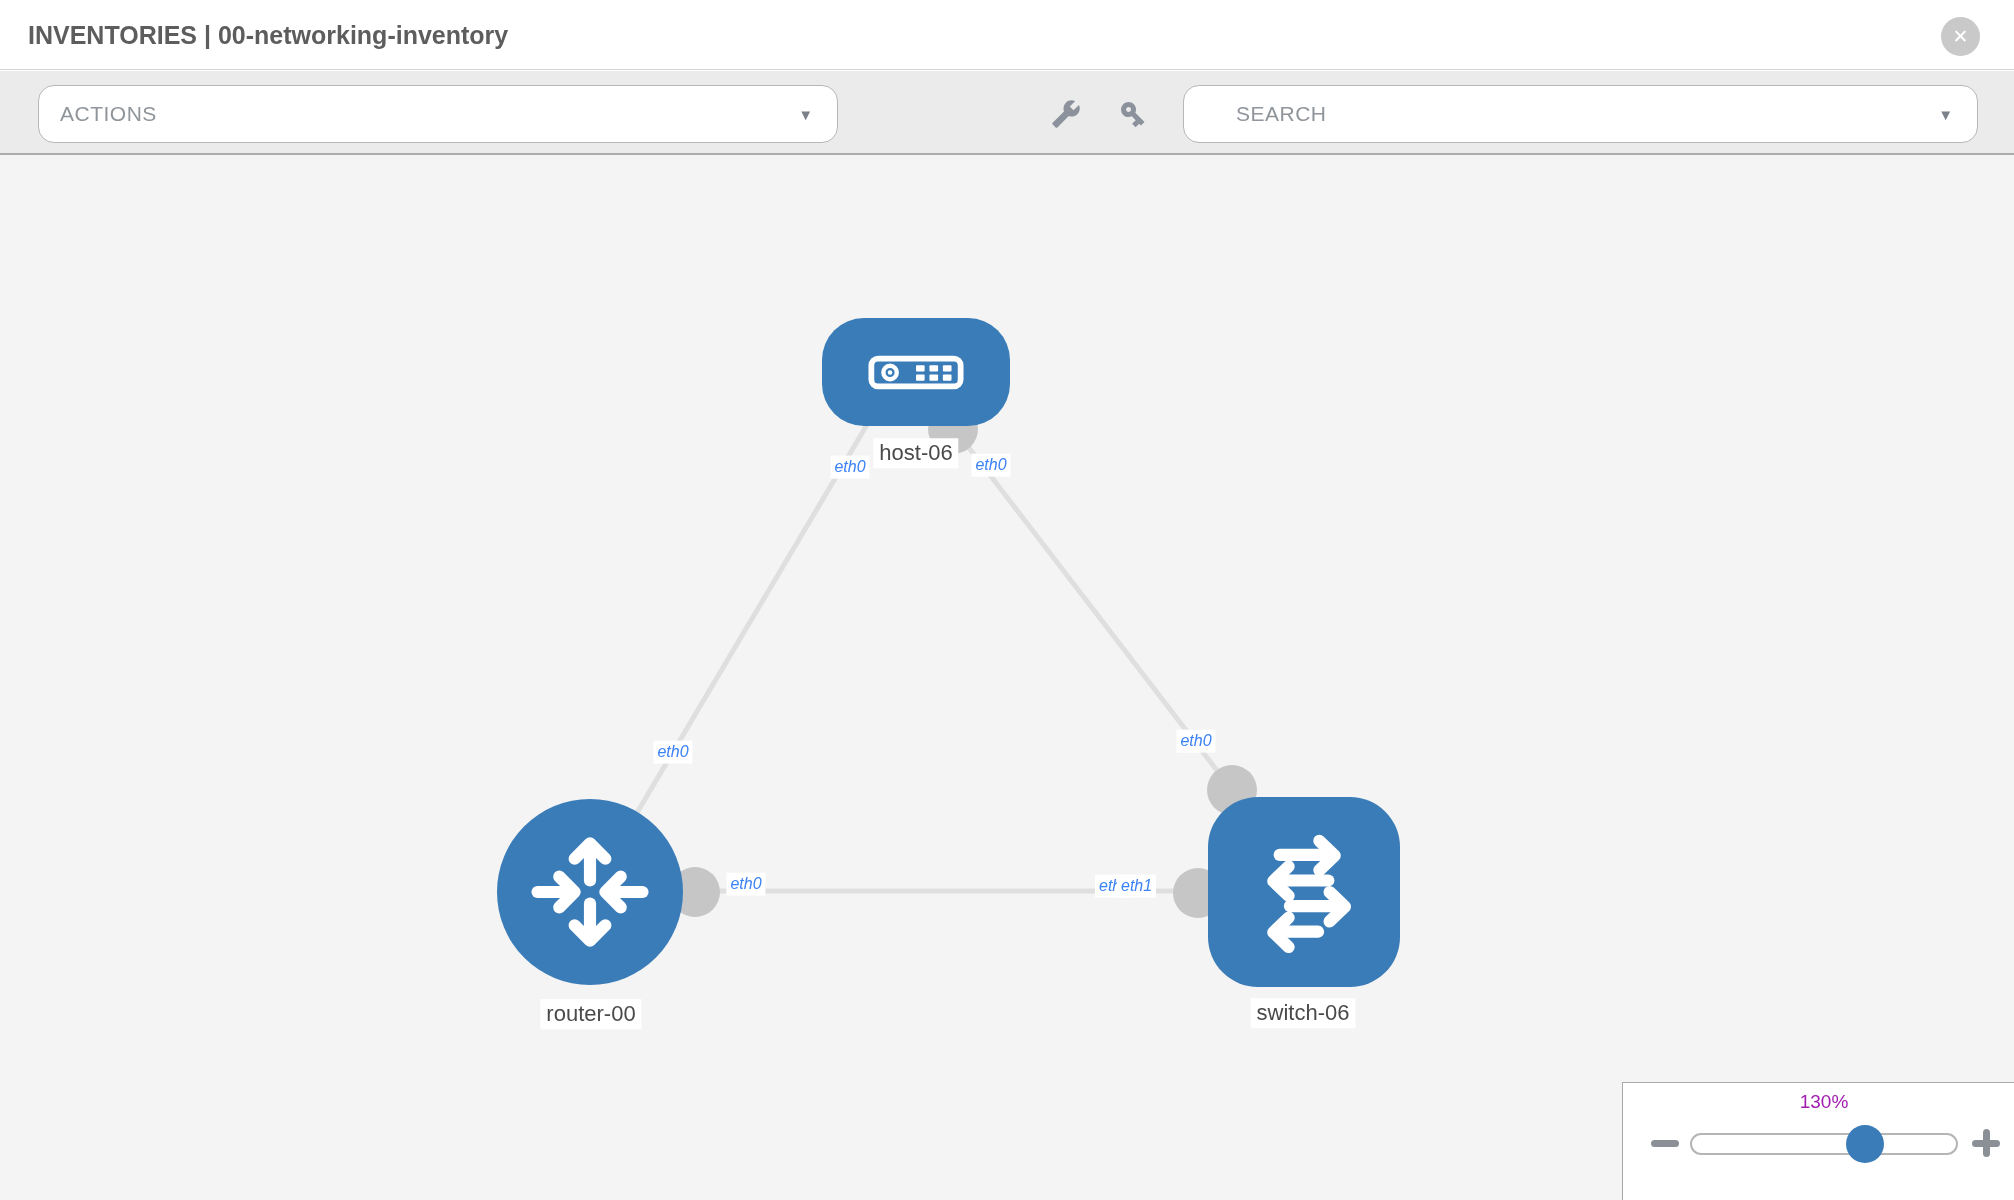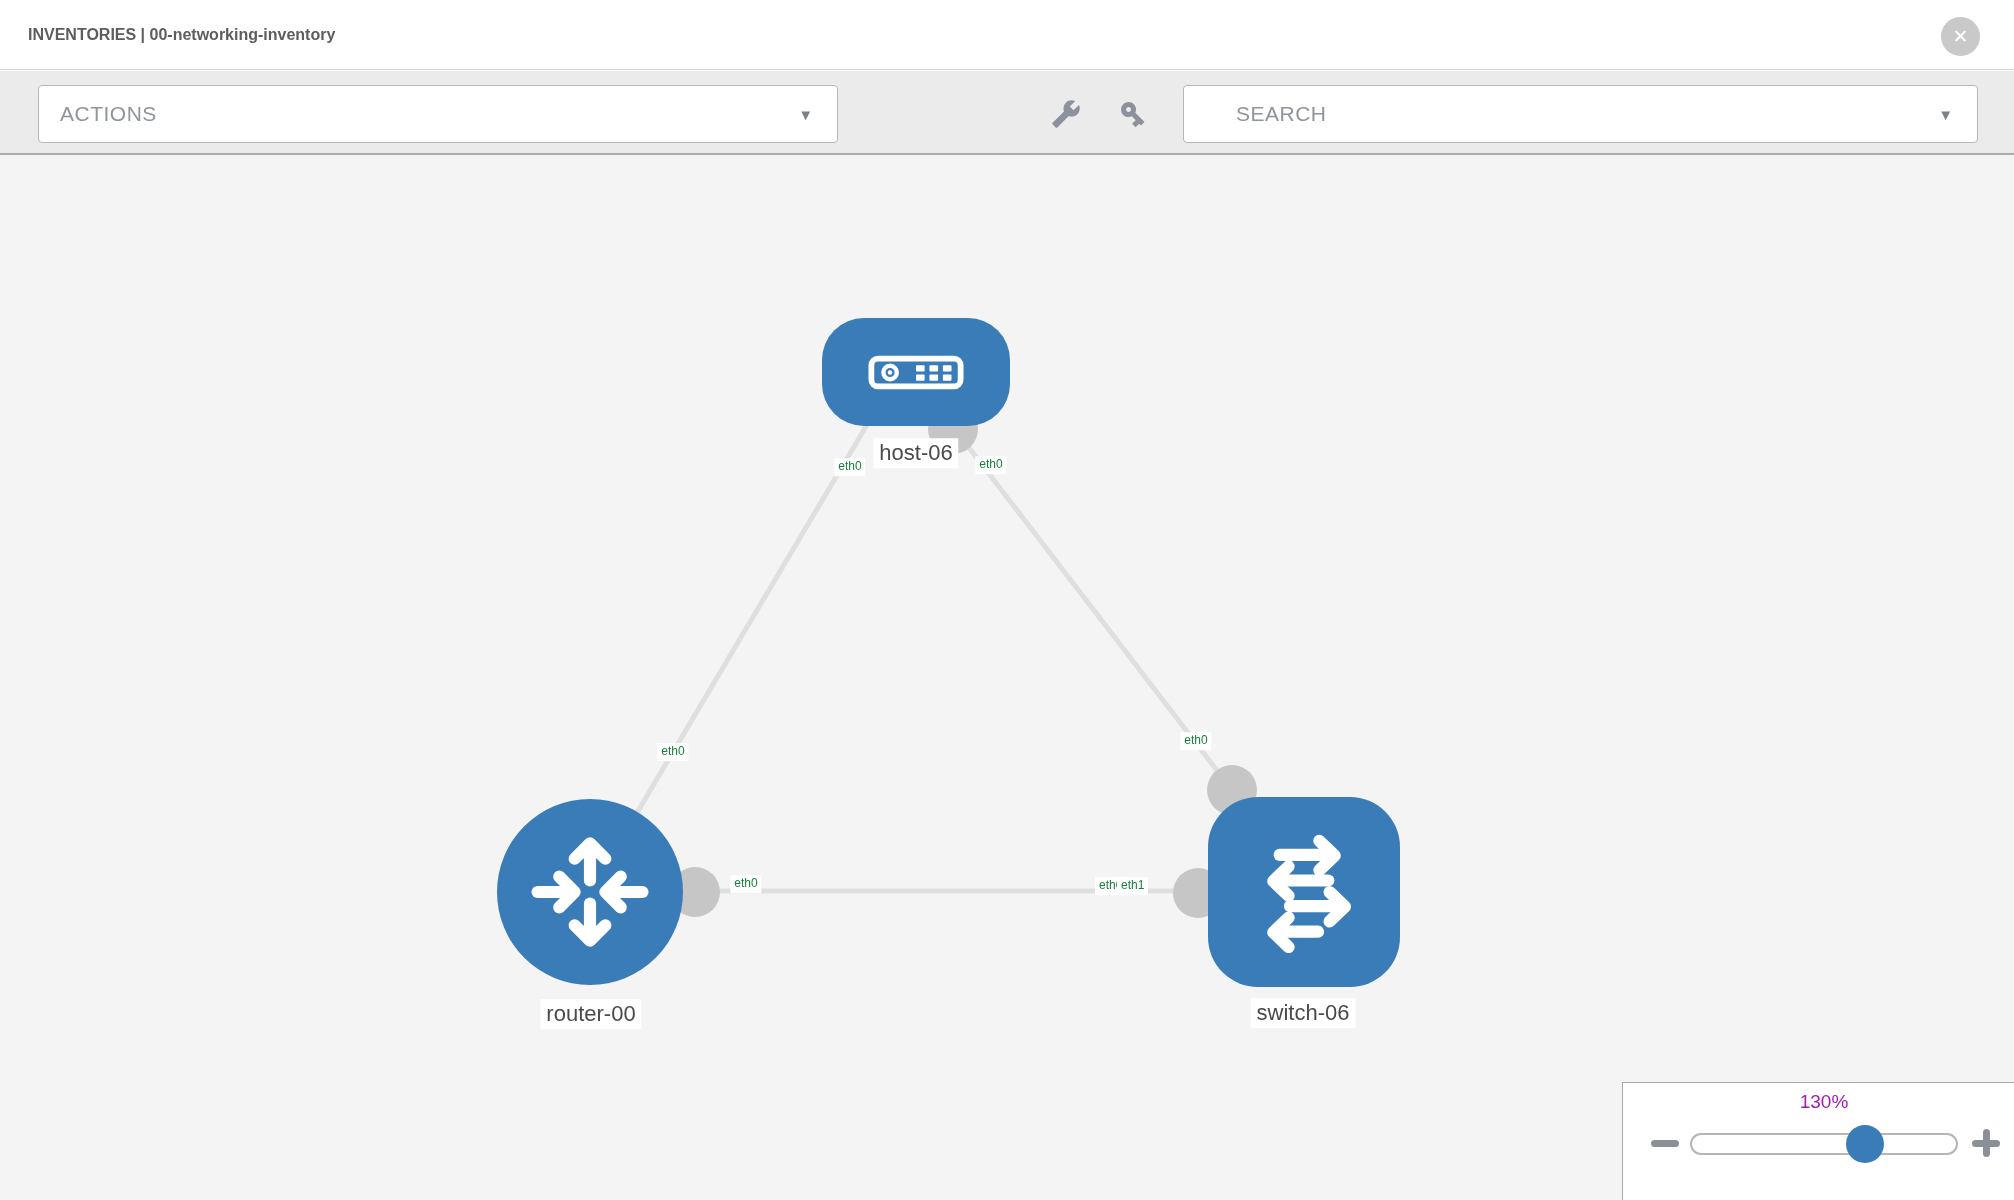--- a/index.html
+++ b/index.html
@@ -5,30 +5,30 @@
   * { box-sizing: border-box; }
   body { margin: 0; background: #fff; }
   .app {
     position: relative; width: 2014px; height: 1200px; overflow: hidden;
     font-family: "Liberation Sans", "DejaVu Sans", sans-serif; background: #fff;
   }
   
   .header { position: absolute; top: 0; left: 0; right: 0; height: 70px;
     background: #fff; border-bottom: 1px solid #d5d5d5; z-index: 10; }
   .title { position: absolute; left: 28px; top: 0; line-height: 70px;
-    font-size: 16px; font-weight: bold; color: #5d5d5d; }
+    font-size: 25px; font-weight: bold; color: #5d5d5d; }
   .close-btn { position: absolute; right: 34px; top: 17px; width: 39px; height: 39px;
     border-radius: 50%; background: #c9c9c9; color: #fff; display: flex;
     align-items: center; justify-content: center; font-size: 19px; font-weight: bold;
     cursor: pointer; }
   
   .toolbar { position: absolute; top: 71px; left: 0; right: 0; height: 84px;
     background: #ebebeb; border-bottom: 2px solid #ababab; z-index: 10; }
   .dd { position: absolute; top: 14px; height: 58px; background: #fff;
-    border: 1px solid #b7b7b7; border-radius: 4px; }
+    border: 1px solid #b7b7b7; border-radius: 16px; }
   .dd-actions { left: 38px; width: 800px; cursor: pointer; }
   .dd-search  { left: 1183px; width: 795px; }
   .dd-label { position: absolute; left: 21px; top: 0; line-height: 56px;
     font-size: 21px; color: #8f959a; letter-spacing: 0.5px; }
   .dd-caret { position: absolute; right: 24px; top: 50%; transform: translateY(-50%);
     color: #7a8188; font-size: 15px; }
   .search-field { position: absolute; left: 0; top: 0; width: 100%; height: 100%;
     border: none; background: transparent; outline: none; padding: 0 60px 0 21px;
     font-family: inherit; font-size: 21px; color: #666; letter-spacing: 0.5px; margin-left: 31px; }
   .search-field::placeholder { color: #8f959a; opacity: 1; }
@@ -45,22 +45,22 @@
   .graph-svg { position: absolute; left: 0; top: 0; }
   .node { position: absolute; background: #3a7cb8; display: flex;
     align-items: center; justify-content: center; cursor: pointer; }
   .node-host   { left: 822px;  top: 163px; width: 188px; height: 108px; border-radius: 42px; }
   .node-router { left: 497px;  top: 644px; width: 186px; height: 186px; border-radius: 50%; }
   .node-switch { left: 1208px; top: 642px; width: 192px; height: 190px; border-radius: 50px; }
   .nlabel { position: absolute; transform: translate(-50%,-50%); background: #fff;
     color: #4a4a4a; font-size: 22px; line-height: 1.25; padding: 1px 6px;
     white-space: nowrap; z-index: 3; }
   .iflabel { position: absolute; transform: translate(-50%,-50%); background: #fff;
-    color: #15803d; font-size: 12px; line-height: 1.3; padding: 1px 4px;
-    white-space: nowrap; z-index: 2; }
+    color: #3b82f6; font-size: 16px; line-height: 1.3; padding: 1px 4px;
+    white-space: nowrap; z-index: 2; font-style: italic; }
   .iflabel.anchor-left { transform: translateY(-50%); }
   
   .zoom-panel { position: absolute; left: 1622px; top: 927px; width: 392px; height: 118px;
     background: #fff; border: 1px solid #a9a9a9; border-right: none; border-bottom: none;
     z-index: 5; }
   .zoom-level { position: absolute; left: 67px; top: 8px; width: 268px;
     text-align: center; font-size: 19px; color: #a21caf; }
   .zoom-minus { position: absolute; left: 28px; top: 57px; width: 28px; height: 7px;
     border-radius: 4px; background: #8a9096; cursor: pointer; }
   .zoom-plus { position: absolute; left: 349px; top: 46px; width: 28px; height: 28px;

